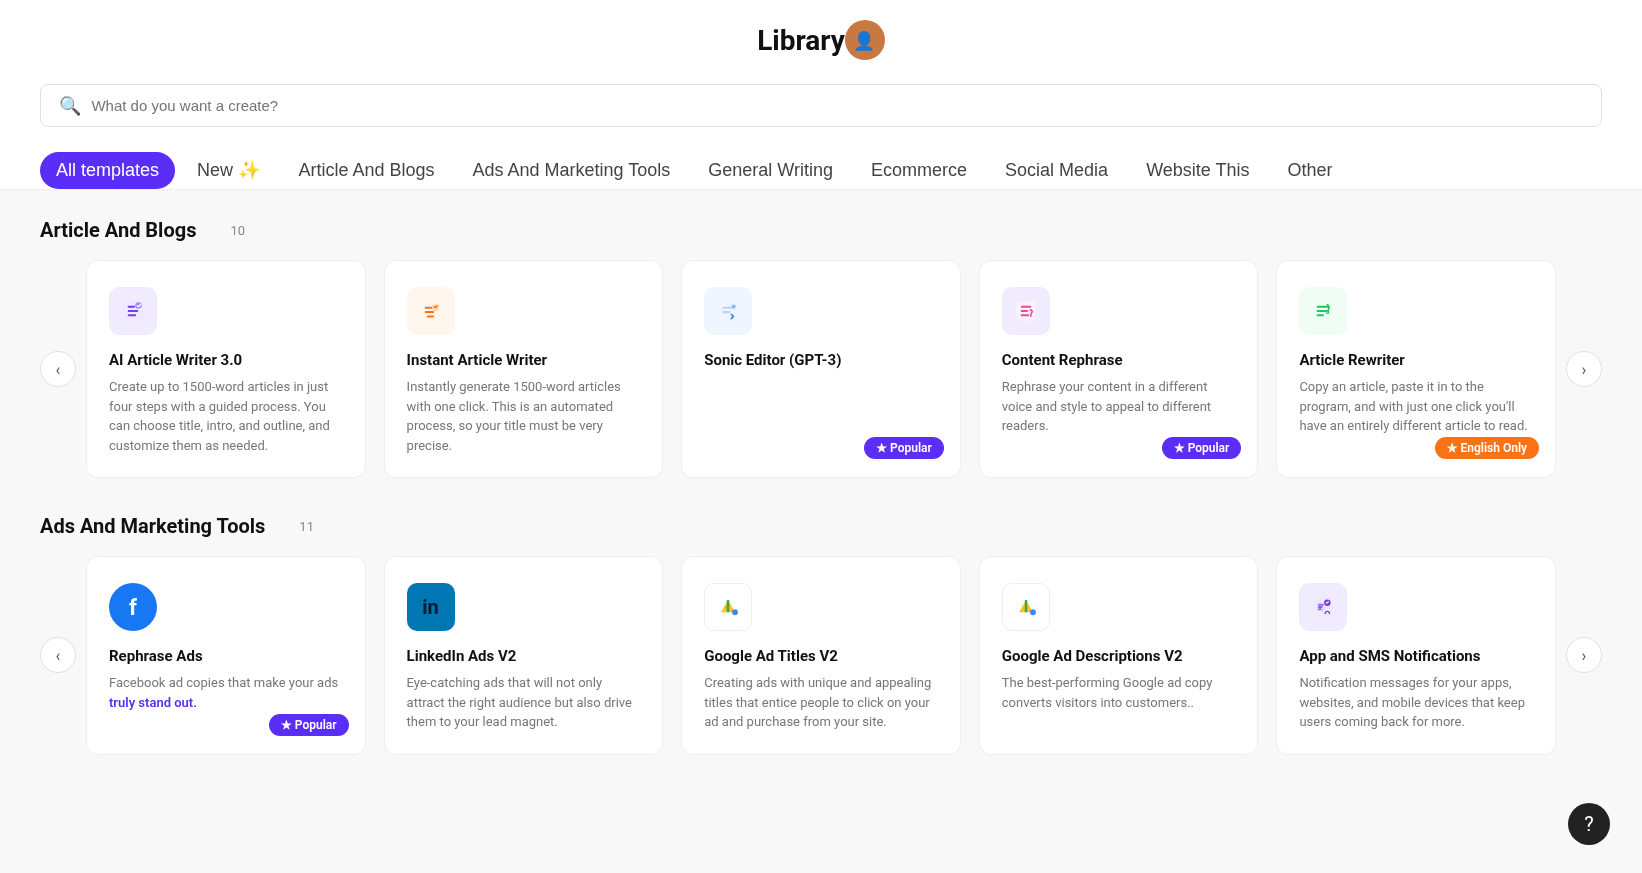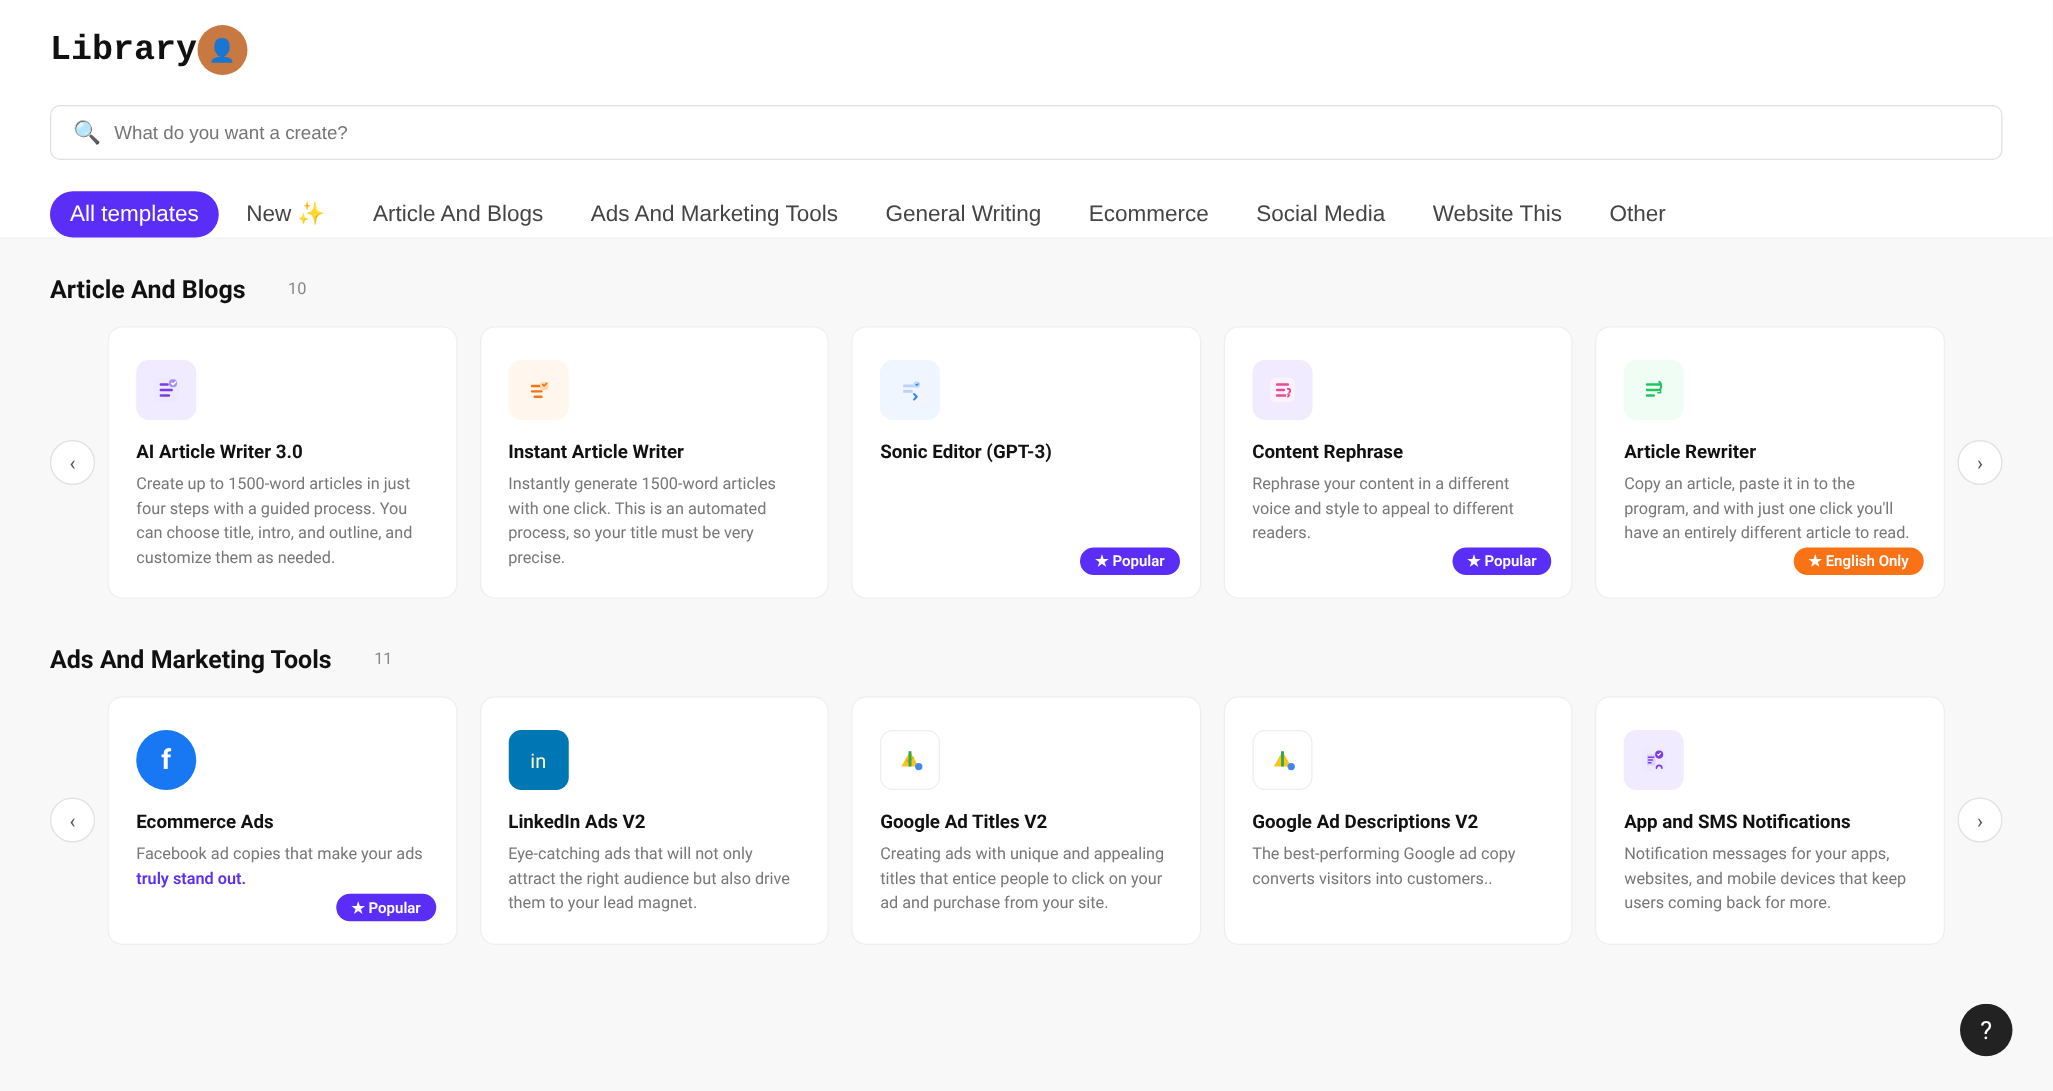--- a/index.html
+++ b/index.html
@@ -5,24 +5,23 @@
     * { box-sizing: border-box; margin: 0; padding: 0; }
     body {
       font-family: -apple-system, BlinkMacSystemFont, 'Segoe UI', Roboto, sans-serif;
       background: #f8f8f8;
       color: #222;
       min-height: 873px;
     }
     .header {
       display: flex;
       align-items: center;
-      justify-content: flex-start;
+      justify-content: center;
       padding: 20px 40px 10px 40px;
       background: #fff;
-      font-family: Liberation Mono, monospace;
     }
     .header-title {
       font-size: 28px;
       font-weight: 700;
       color: #111;
     }
     .avatar {
       width: 40px;
       height: 40px;
       border-radius: 50%;
@@ -346,27 +345,27 @@
   <div class="section-header">
     <span class="section-title">Ads And Marketing Tools</span>
     <span class="section-count">11</span>
   </div>
   <div class="cards-row-wrapper">
     <div class="nav-arrow left">‹</div>
     <div class="cards-row">
 
       <div class="card">
         <div class="fb-icon" style="width:48px;height:48px;border-radius:50%;background:#1877f2;display:flex;align-items:center;justify-content:center;color:#fff;font-size:22px;font-weight:700;margin-bottom:16px;">f</div>
-        <div class="card-title">Ecommerce Ads</div>
+        <div class="card-title">Rephrase Ads</div>
         <div class="card-desc">Facebook ad copies that make your ads <span class="link-text">truly stand out.</span></div>
         <div class="badge badge-popular">★ Popular</div>
       </div>
 
       <div class="card">
-        <div class="li-icon" style="width:48px;height:48px;border-radius:10px;background:#0077b5;display:flex;align-items:center;justify-content:center;color:#fef9c3;font-size:16px;font-weight:400;margin-bottom:16px;">in</div>
+        <div class="li-icon" style="width:48px;height:48px;border-radius:10px;background:#0077b5;display:flex;align-items:center;justify-content:center;color:#0f172a;font-size:20px;font-weight:700;margin-bottom:16px;">in</div>
         <div class="card-title">LinkedIn Ads V2</div>
         <div class="card-desc">Eye-catching ads that will not only attract the right audience but also drive them to your lead magnet.</div>
       </div>
 
       <div class="card">
         <div style="width:48px;height:48px;border-radius:10px;background:#fff;border:1.5px solid #eee;display:flex;align-items:center;justify-content:center;margin-bottom:16px;">
           <svg width="28" height="28" viewBox="0 0 24 24">
             <path d="M12 2L4 7v5c0 4.4 3.4 8.5 8 9.5 4.6-1 8-5.1 8-9.5V7L12 2z" fill="none"></path>
             <path d="M9 12l2 2 4-4" stroke="none"></path>
 

